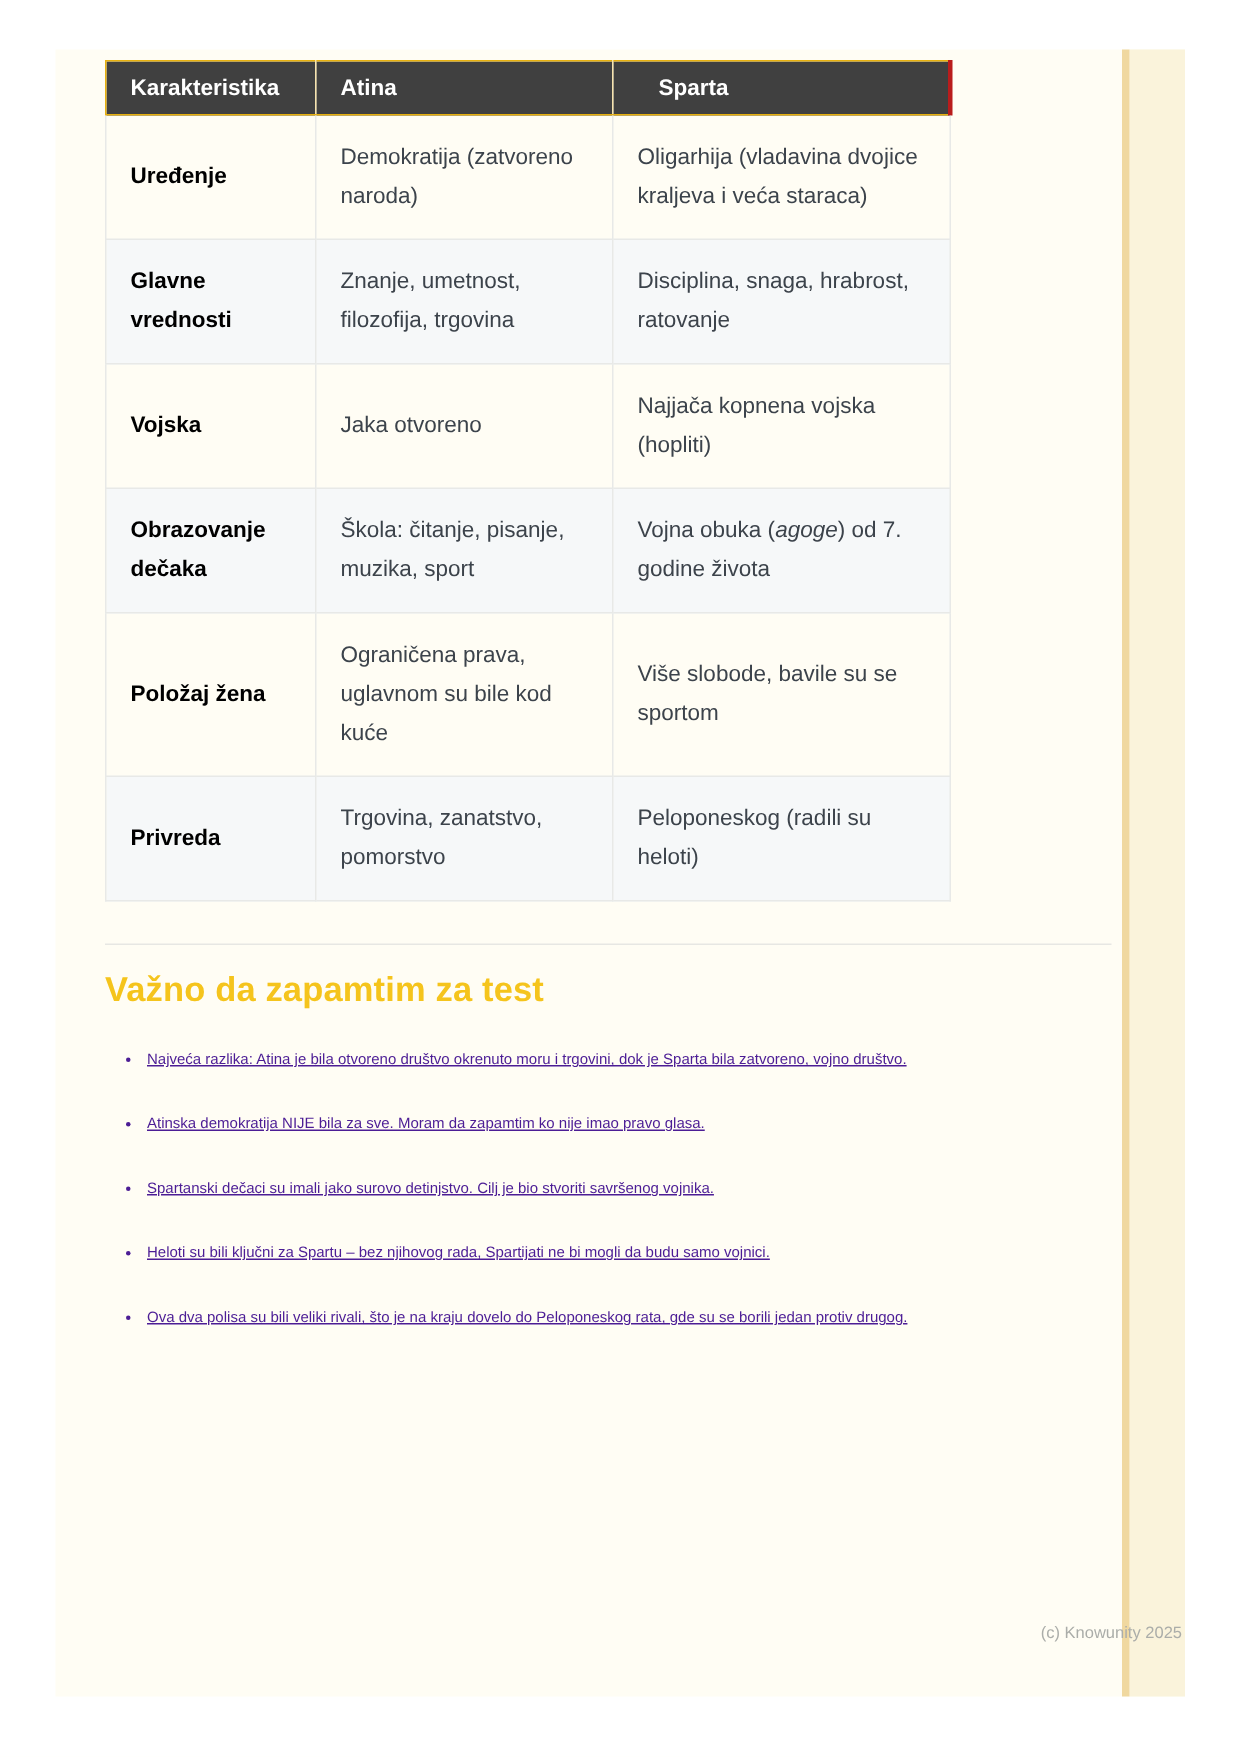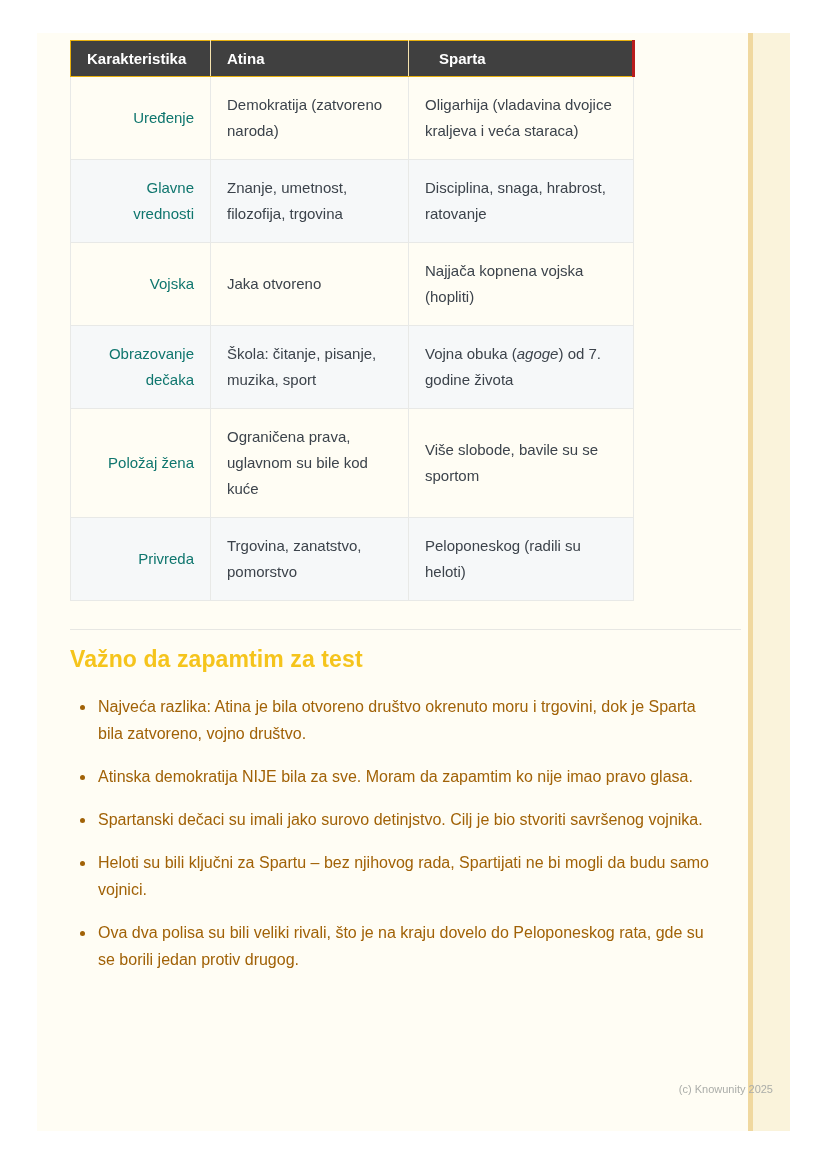--- a/index.html
+++ b/index.html
@@ -56,23 +56,22 @@
     border-right: 1px solid #F6E3AE;
   }
   table.cmp th:last-child { border-right: 3px solid #b91c1c; padding-left: 30px; }
   table.cmp td {
     border: 1px solid #E8E9E7;
     padding: 15px 16px;
     vertical-align: middle;
     line-height: 26px;
   }
   table.cmp td.label {
-    font-weight: normal;
-    color: #0f766e;
-    text-align: right;
+    font-weight: bold;
+    color: #000000;
   }
   table.cmp tr.alt td { background: #F6F8F9; }
   table.cmp em { font-style: italic; }
   
   .divider {
     margin-top: 28px;
     width: 671px;
     border: none;
     border-top: 1px solid #E7E7E3;
     height: 0;
@@ -82,32 +81,33 @@
     font-size: 23px;
     font-weight: bold;
     color: #F5C41C;
     letter-spacing: 0.1px;
   }
   ul.notes {
     margin-top: 20px;
     padding-left: 26px;
     width: 640px;
     list-style: disc;
-    color: #a16207;
-    font-size: 16px;
+    color: #4c1d95;
+    font-size: 10px;
+    text-decoration: underline;
   }
   ul.notes li {
     line-height: 27px;
     margin-bottom: 16px;
     padding-left: 2px;
   }
   
   .footer {
     position: absolute;
-    right: 17px; bottom: 36px;
+    right: 2px; bottom: 36px;
     font-size: 11px;
     color: #ABADA9;
     z-index: 2;
   }
 </style>
 </head>
 <body>
 
 <div class="page">
   <div class="margin-strip"></div>

